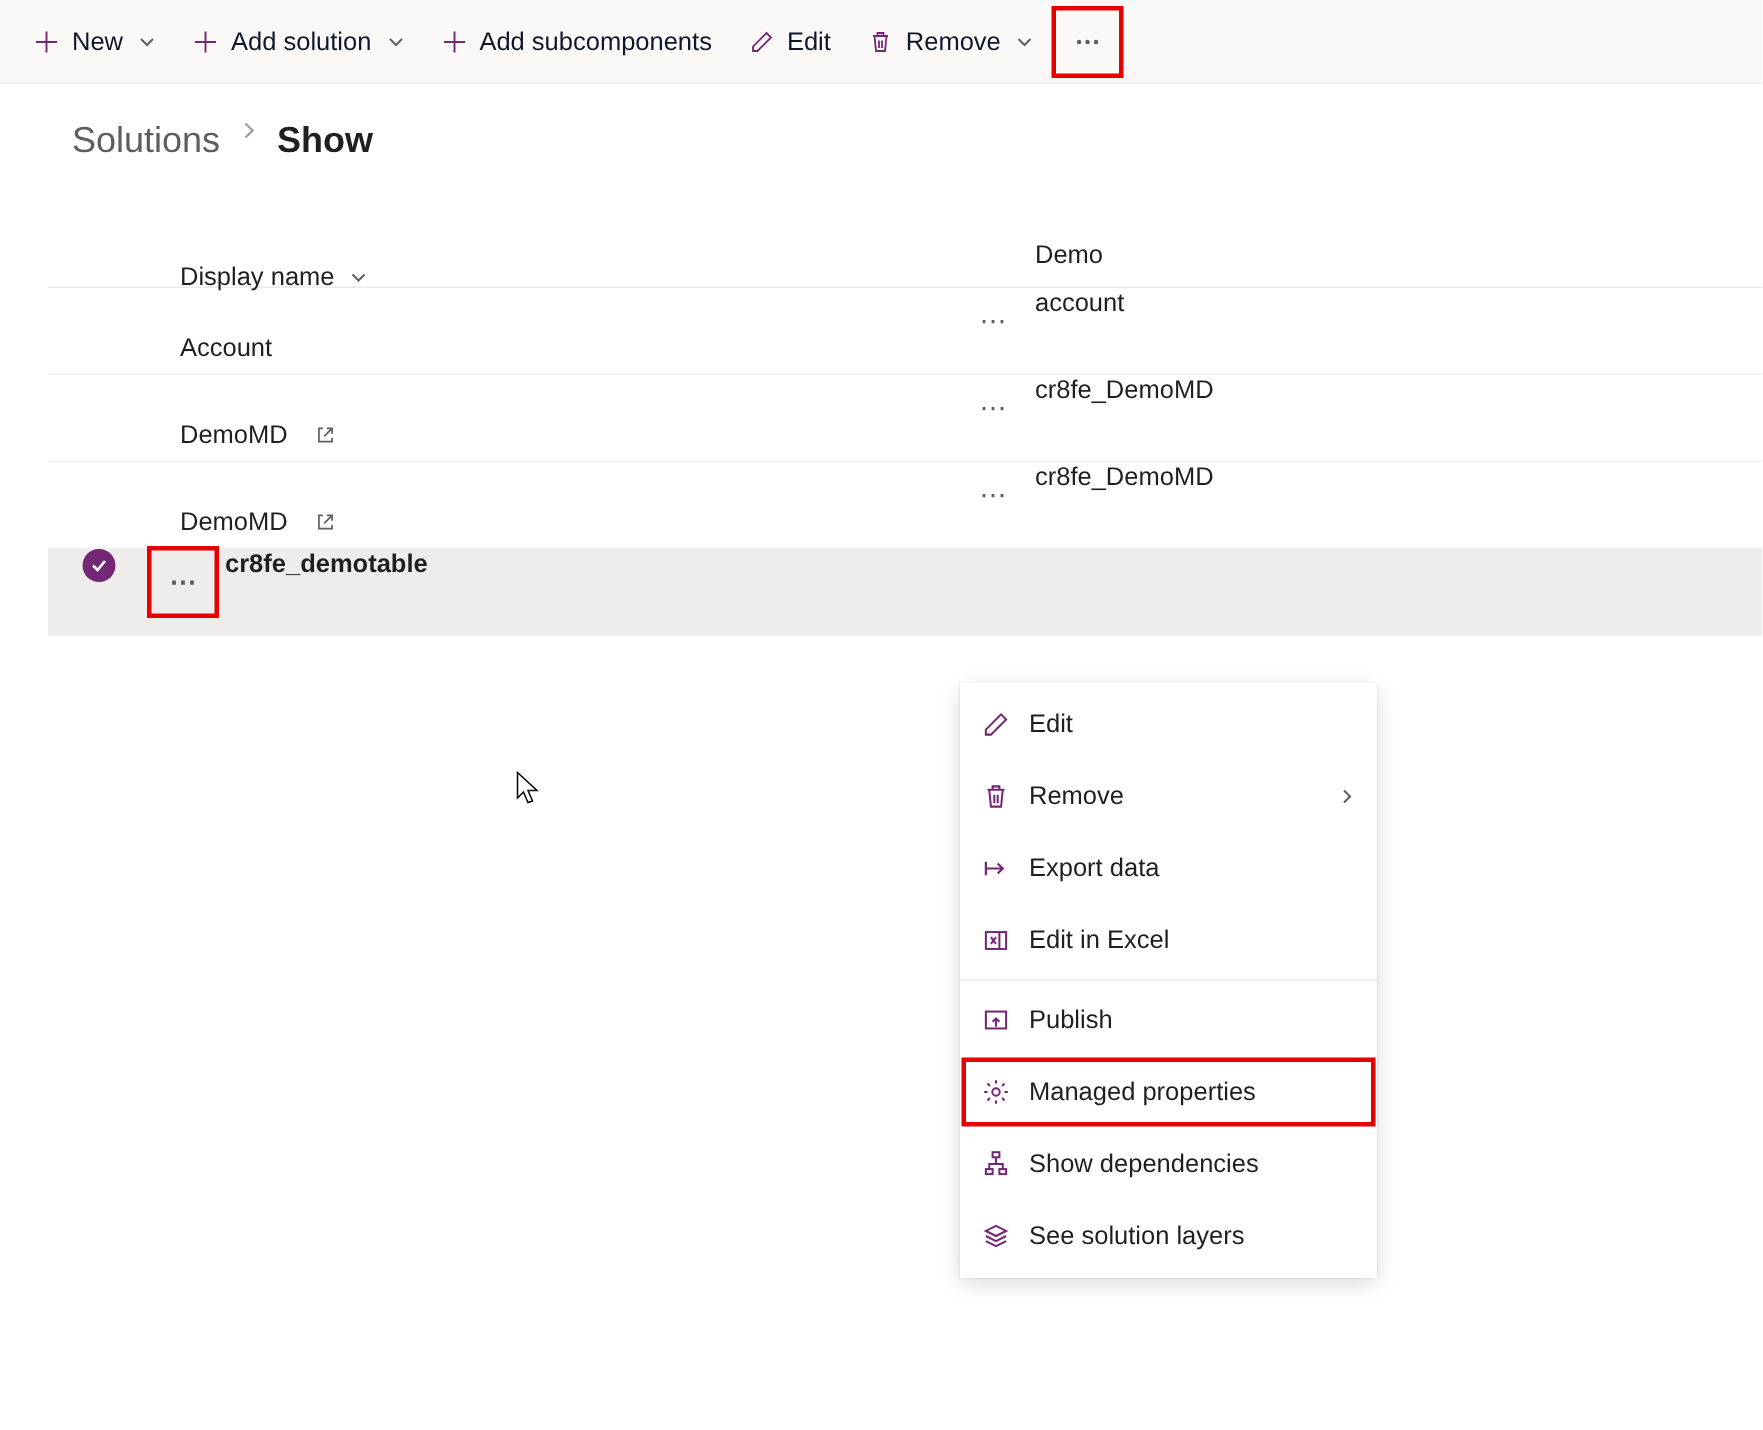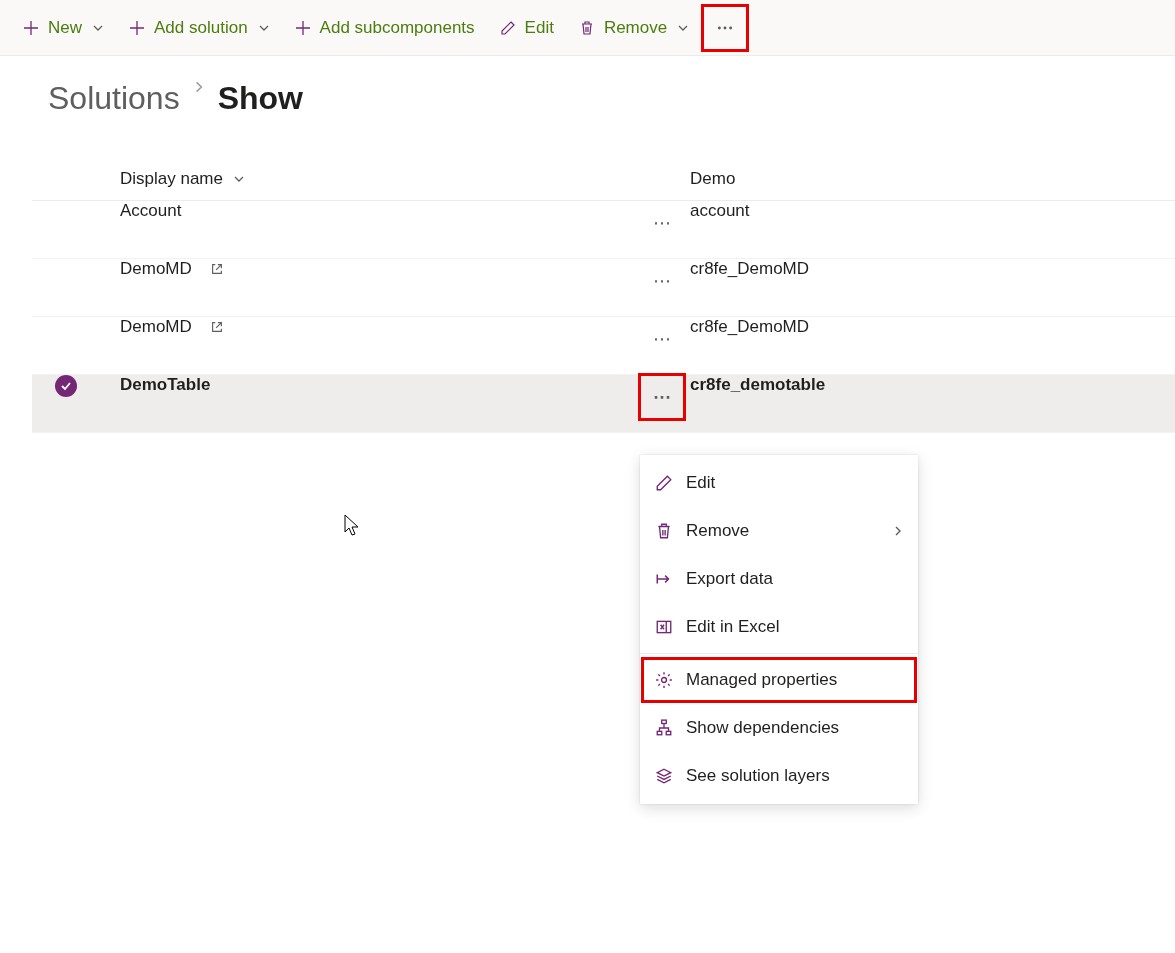--- a/index.html
+++ b/index.html
@@ -18,21 +18,21 @@
     padding: 0 12px;
     gap: 4px;
     background: #faf9f8;
     border-bottom: 1px solid #edebe9;
   }
   .cmd-btn {
     display: inline-flex;
     align-items: center;
     gap: 8px;
     padding: 6px 10px;
-    color: #4d7c0f;
+    color: #0f172a;
     font-size: 17px;
     cursor: pointer;
     background: transparent;
     border: none;
   }
   .cmd-btn .icon { color: #742774; width: 18px; height: 18px; display: inline-flex; align-items: center; justify-content: center; }
   .chev { color: #605e5c; font-size: 12px; margin-left: 2px; }
   .cmd-more {
     display: inline-flex;
     align-items: center;
@@ -42,38 +42,38 @@
     cursor: pointer;
   }
   .highlight-red { outline: 3px solid #e60000; outline-offset: -1px; }
 
   
   .breadcrumb {
     display: flex;
     align-items: flex-start;
     gap: 12px;
     padding: 24px 24px 16px 48px;
-    font-size: 32px;
+    font-size: 24px;
   }
   .breadcrumb .crumb-link { color: #605e5c; cursor: pointer; }
   .breadcrumb .crumb-sep { color: #a19f9d; }
   .breadcrumb .crumb-current { font-weight: 600; color: #201f1e; }
 
   
   .table-wrap { padding: 24px 0 0 32px; }
   .grid-header {
     display: flex;
     align-items: center;
     border-bottom: 1px solid #edebe9;
     height: 44px;
     font-size: 17px;
     color: #201f1e;
   }
   .col-select { width: 68px; }
-  .col-display { flex: 0 0 540px; display: flex; align-items: center; gap: 8px; padding-left: 20px; }
+  .col-display { flex: 0 0 540px; display: flex; align-items: center; gap: 8px; padding-left: 20px; margin-top: 30px; }
   .col-actions { width: 50px; text-align: center; }
   .col-name { flex: 1; padding-left: 0; }
   .grid-header .col-display { cursor: pointer; }
   .grid-header .chev { font-size: 11px; color: #605e5c; }
 
   .grid-row {
     display: flex;
     align-items: flex-start;
     height: 58px;
     border-bottom: 1px solid #f3f2f1;
@@ -292,23 +292,20 @@
   </div>
 
   <div class="grid-row selected">
     <div class="row-cell col-select" style="justify-content:center;display:flex;">
       <span class="check-circle">
         <svg width="12" height="12" viewBox="0 0 12 12">
             <path d="M2 6l3 3 5-6" stroke="#fff" stroke-width="1.8" fill="none"></path>
           </svg>
       </span>
     </div>
-    <div class="row-cell col-display">
-      <span>DemoTable</span>
-    </div>
     <div class="row-cell col-actions">
       <span class="cell-actions-btn highlight-red">
         <span>⋯</span>
       </span>
     </div>
     <div class="row-cell col-name">
       <span>cr8fe_demotable</span>
     </div>
   </div>
 
@@ -353,20 +350,29 @@
       <svg width="18" height="18" viewBox="0 0 16 16">
           <rect x="2" y="3" width="12" height="10" stroke="currentColor" stroke-width="1.2" fill="none"></rect>
           <path d="M5 6l3 4M8 6l-3 4M10 3v10" stroke="currentColor" stroke-width="1.2"></path>
         </svg>
     </span>
     <span>Edit in Excel</span>
   </div>
 
   <div class="menu-divider"></div>
 
+  <div class="menu-item">
+    <span class="m-icon">
+      <svg width="18" height="18" viewBox="0 0 16 16">
+          <rect x="2" y="3" width="12" height="10" stroke="currentColor" stroke-width="1.2" fill="none"></rect>
+          <path d="M8 12V7M6 9l2-2 2 2" stroke="currentColor" stroke-width="1.2" fill="none"></path>
+        </svg>
+    </span>
+    <span>Publish</span>
+  </div>
 
 
   <div class="menu-item highlight-red-inline">
     <span class="m-icon">
       <svg width="18" height="18" viewBox="0 0 16 16">
           <circle cx="8" cy="8" r="2.2" stroke="currentColor" stroke-width="1.2" fill="none"></circle>
           <path d="M8 1v2M8 13v2M1 8h2M13 8h2M3 3l1.4 1.4M11.6 11.6L13 13M13 3l-1.4 1.4M4.4 11.6L3 13" stroke="currentColor" stroke-width="1.2"></path>
         </svg>
     </span>
     <span>Managed properties</span>

